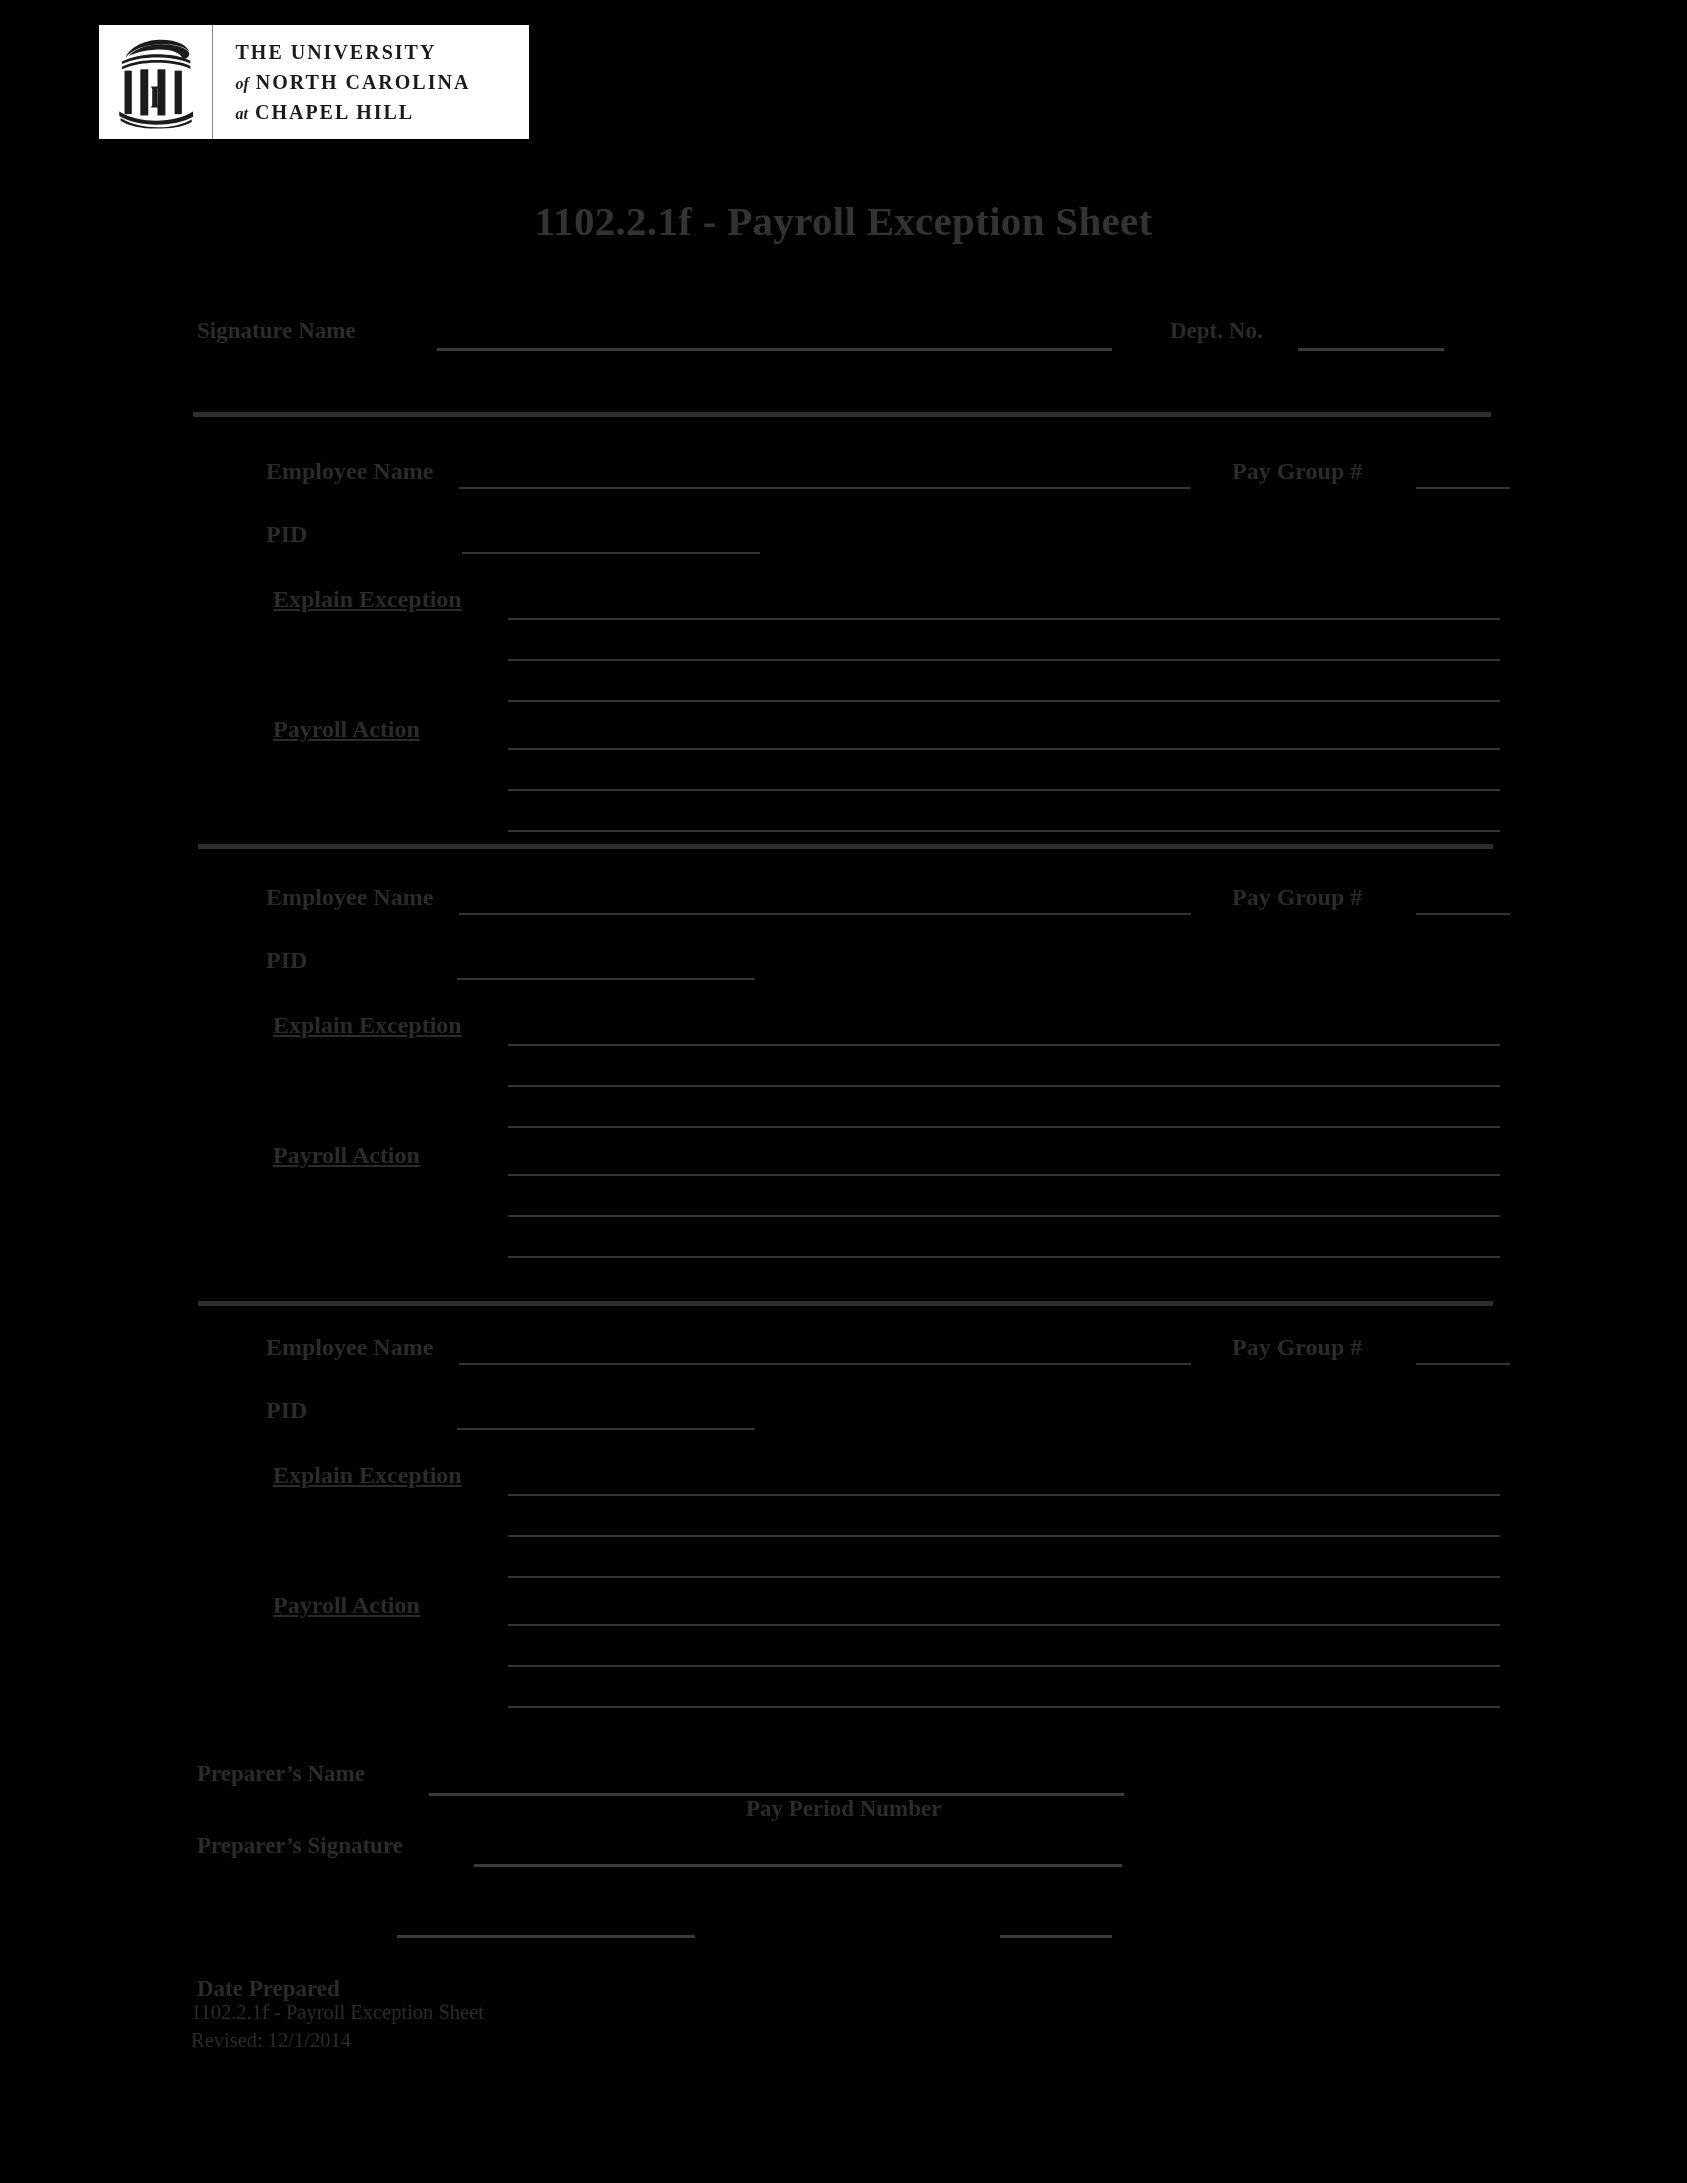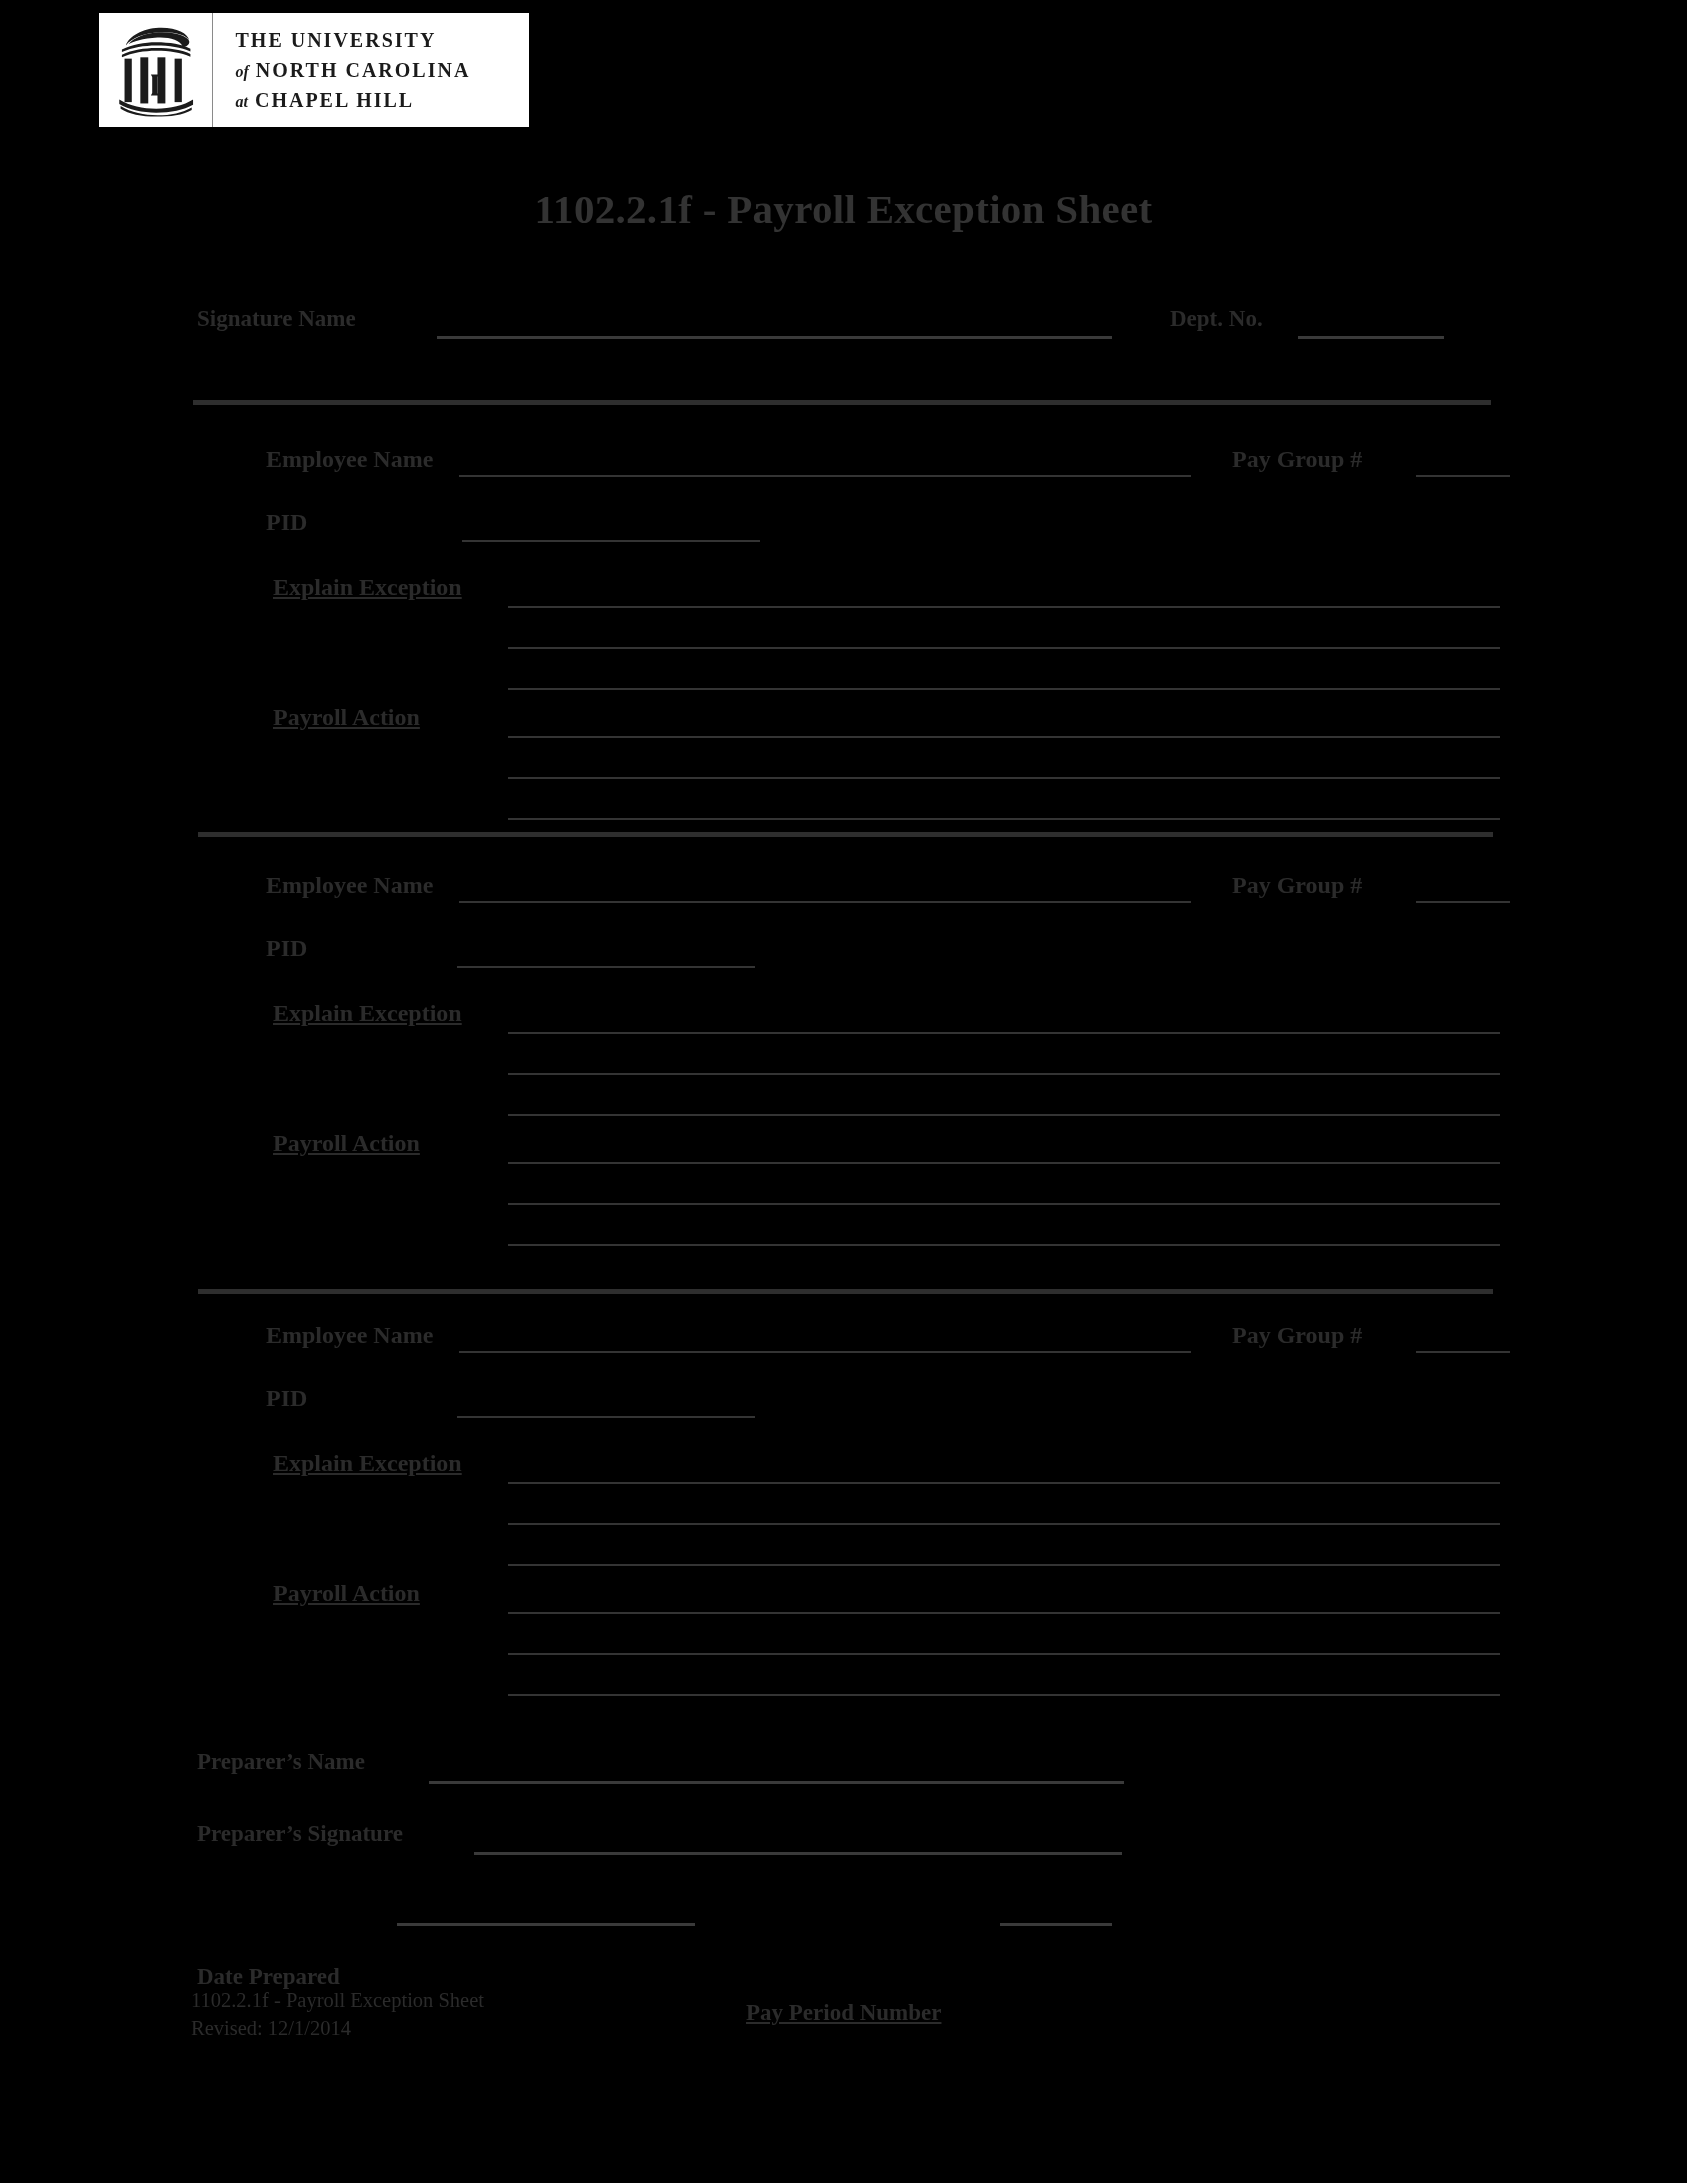--- a/index.html
+++ b/index.html
@@ -13,20 +13,21 @@
     height: 2183px;
     position: relative;
     font-family: "Liberation Serif", "DejaVu Serif", serif;
     overflow: hidden;
   }
 
   .page {
     position: absolute;
     inset: 0;
     background: #000000;
+    margin-top: 12px;
   }
 
   
   .logo-box {
     position: absolute;
     left: 99px;
     top: 13.2px;
     width: 430px;
     height: 114px;
     background: #ffffff;
@@ -218,21 +219,21 @@
 
   <div class="label big" style="left:197px; top:1749px;">Preparer’s Name</div>
   <div class="rule" style="left:429px; top:1781px; width:695px;"></div>
 
   <div class="label big" style="left:197px; top:1821px;">Preparer’s Signature</div>
   <div class="rule" style="left:474px; top:1852px; width:648px;"></div>
 
   <div class="label big" style="left:197px; top:1964px;">Date Prepared</div>
   <div class="rule" style="left:397px; top:1923px; width:298px;"></div>
 
-  <div class="label big" style="left:746px; top:2000px;text-decoration:underline;">Pay Period Number</div>
+  <div class="label big" style="left:746px; top:1784px;">Pay Period Number</div>
   <div class="rule" style="left:1000px; top:1923px; width:112px;"></div>
 
   <div class="footer">
     <div>1102.2.1f - Payroll Exception Sheet</div>
     <div>Revised: 12/1/2014</div>
   </div>
 
 </div>
 
 

